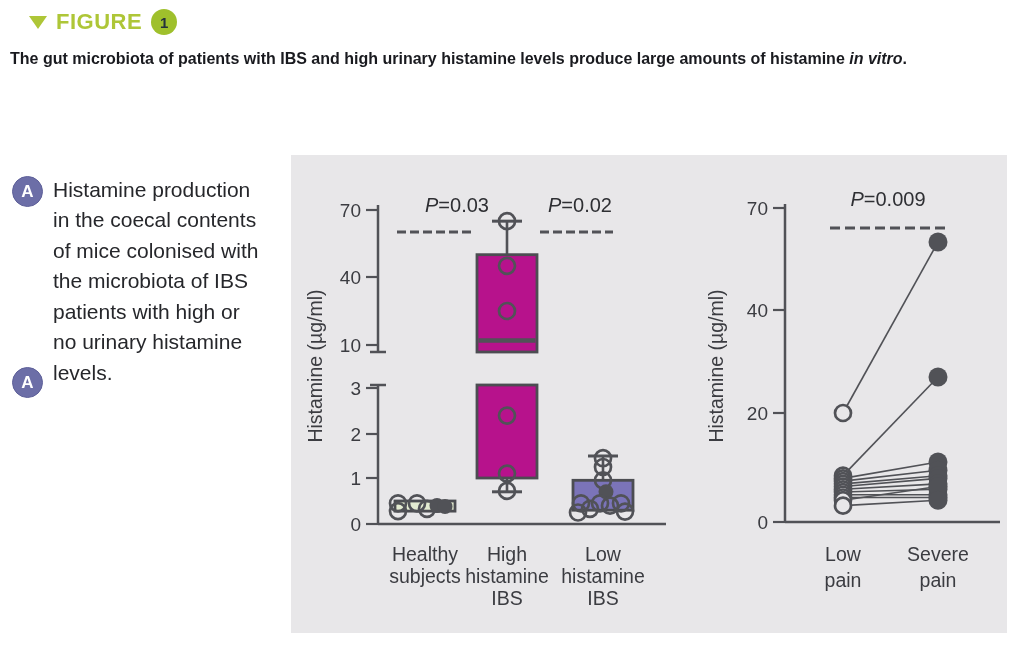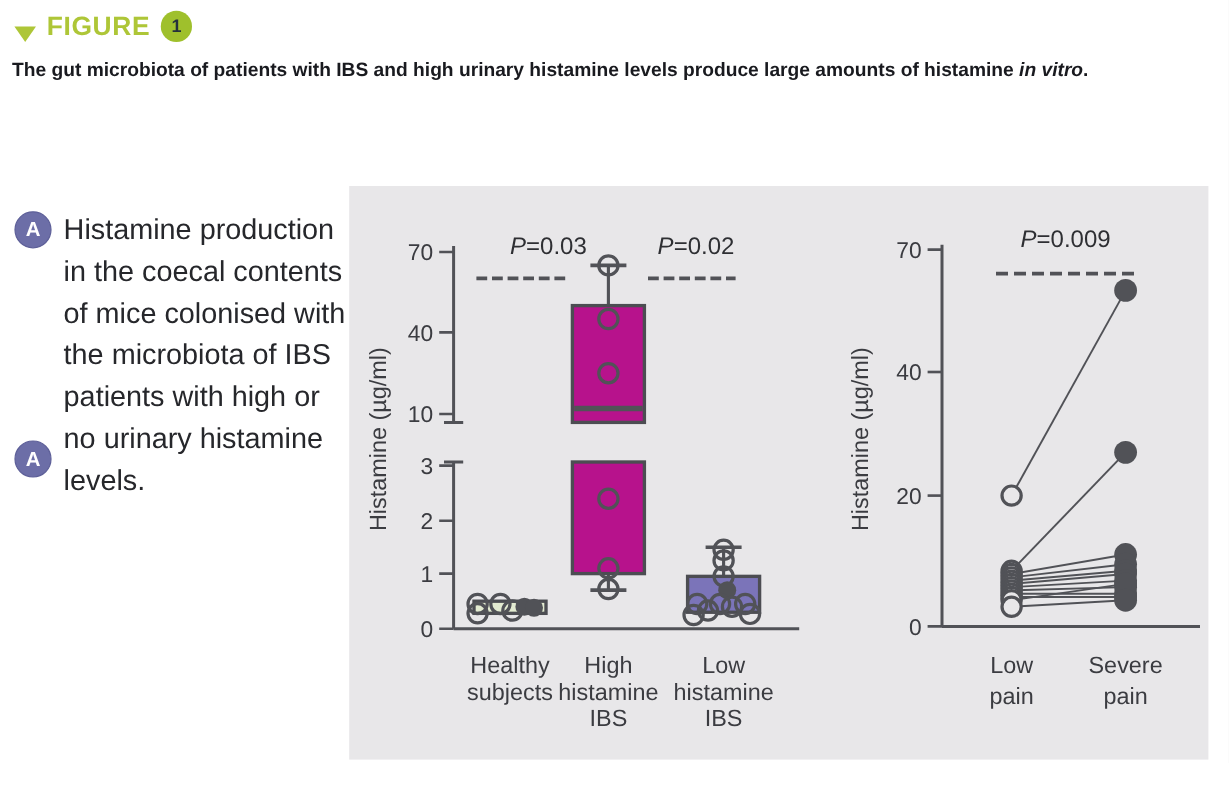--- a/index.html
+++ b/index.html
@@ -1,33 +1,33 @@
 <!DOCTYPE html>
 <html><head>
 <meta charset="utf-8">
 <style>
   html,body{margin:0;padding:0;}
   body{
     width:1024px;height:663px;position:relative;overflow:hidden;
     background:#ffffff;font-family:"Liberation Sans",sans-serif;
   }
-  .fig-header{position:absolute;left:12px;top:9px;display:flex;align-items:flex-end;gap:9px;}
+  .fig-header{position:absolute;left:29px;top:9px;display:flex;align-items:center;gap:9px;}
   .tri{width:0;height:0;border-left:9px solid transparent;border-right:9px solid transparent;
        border-top:13px solid #aec637;display:inline-block;}
   .fig-label{color:#aec637;font-weight:bold;font-size:22px;letter-spacing:0.5px;}
   .fig-num{width:26px;height:26px;border-radius:50%;background:#9fc02c;color:#24313c;
        font-weight:bold;font-size:15px;display:flex;align-items:center;justify-content:center;}
   .title{position:absolute;left:10px;top:48px;width:990px;font-size:16px;font-weight:bold;
        color:#191a1f;line-height:1.32;}
   .title .it{font-style:italic;}
   .annot{position:absolute;left:12px;display:flex;gap:10px;align-items:flex-start;}
   .badge{width:31px;height:31px;border-radius:50%;background:#6c6ea7;color:#ffffff;
        font-weight:bold;font-size:17px;display:flex;align-items:center;justify-content:center;
        flex:none;margin-top:1px;border:1.5px solid #5e6099;box-sizing:border-box;}
-  .annot-text{font-size:24px;color:#26272b;line-height:1.45;white-space:pre-line;width:245px;}
+  .annot-text{font-size:21px;color:#26272b;line-height:1.45;white-space:pre-line;width:245px;}
   .annot-text i{font-style:italic;}
   .panel{position:absolute;left:291px;top:155px;width:716px;height:478px;background:#e8e7e9;}
   #charts-svg{position:absolute;left:0;top:0;width:716px;height:478px;display:block;}
   #charts-svg text{font-family:"Liberation Sans",sans-serif;}
 </style>
 </head>
 <body>
 
 <div class="fig-header">
   <span class="tri"></span>

